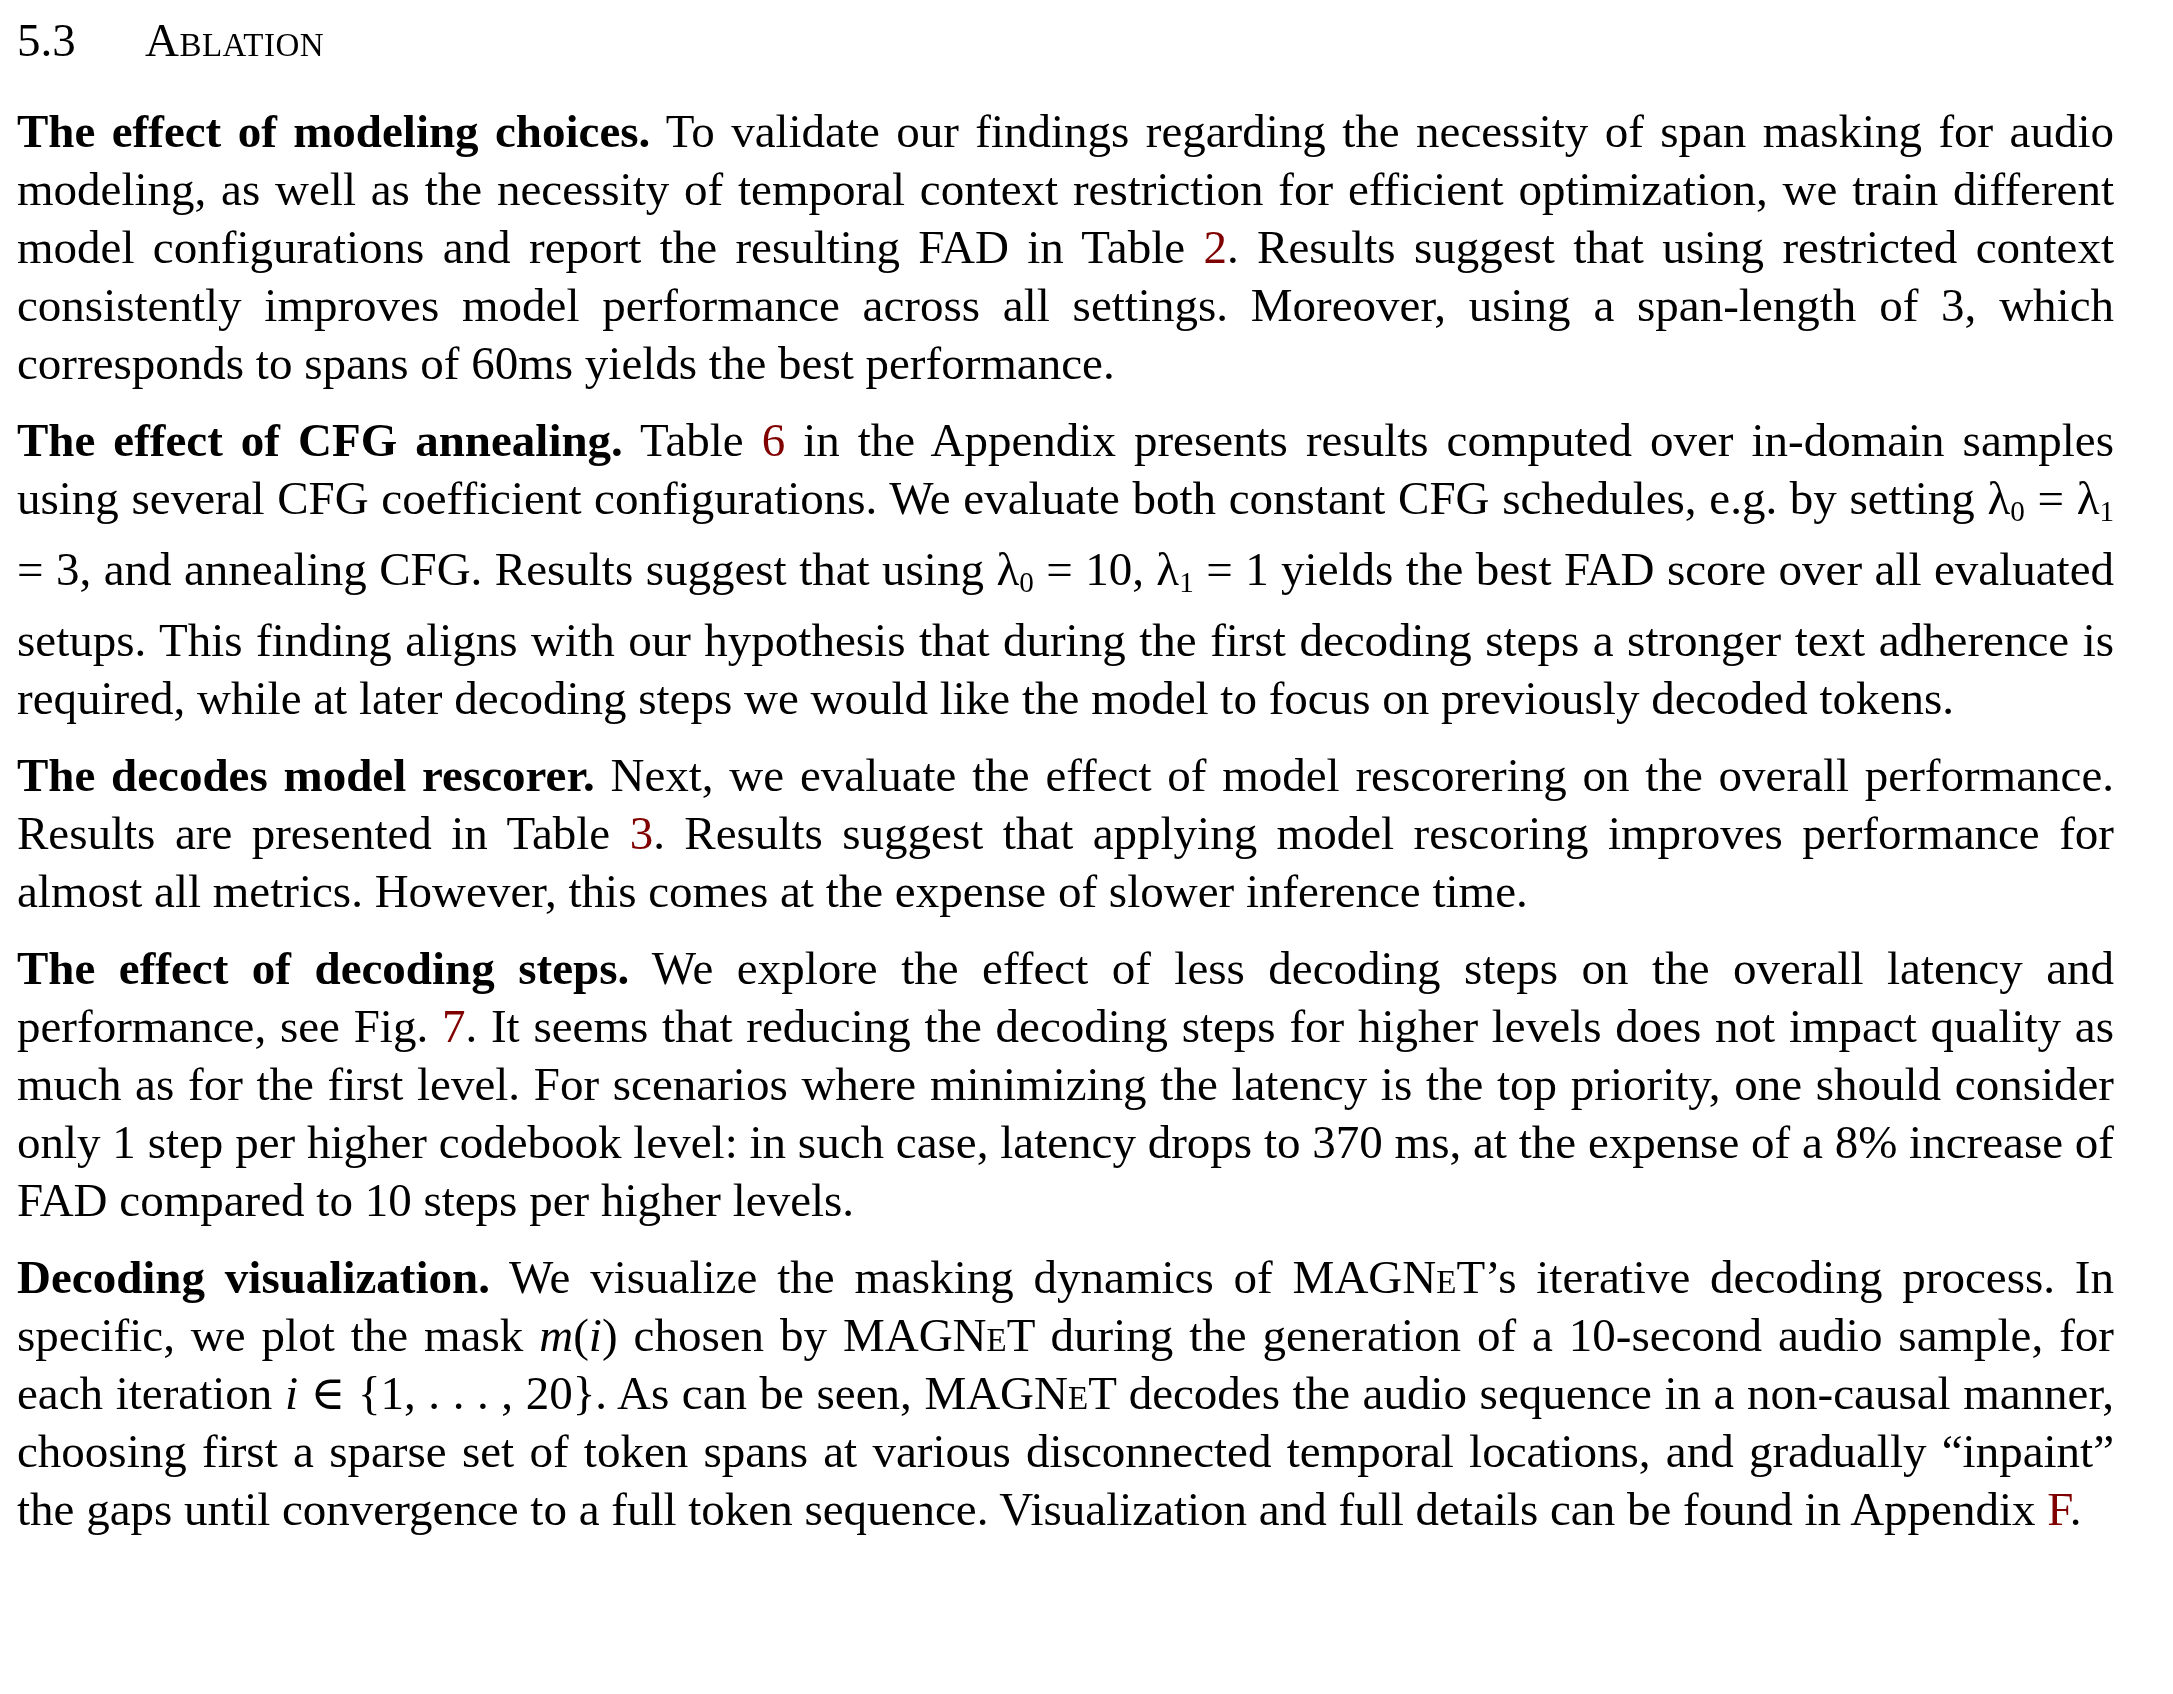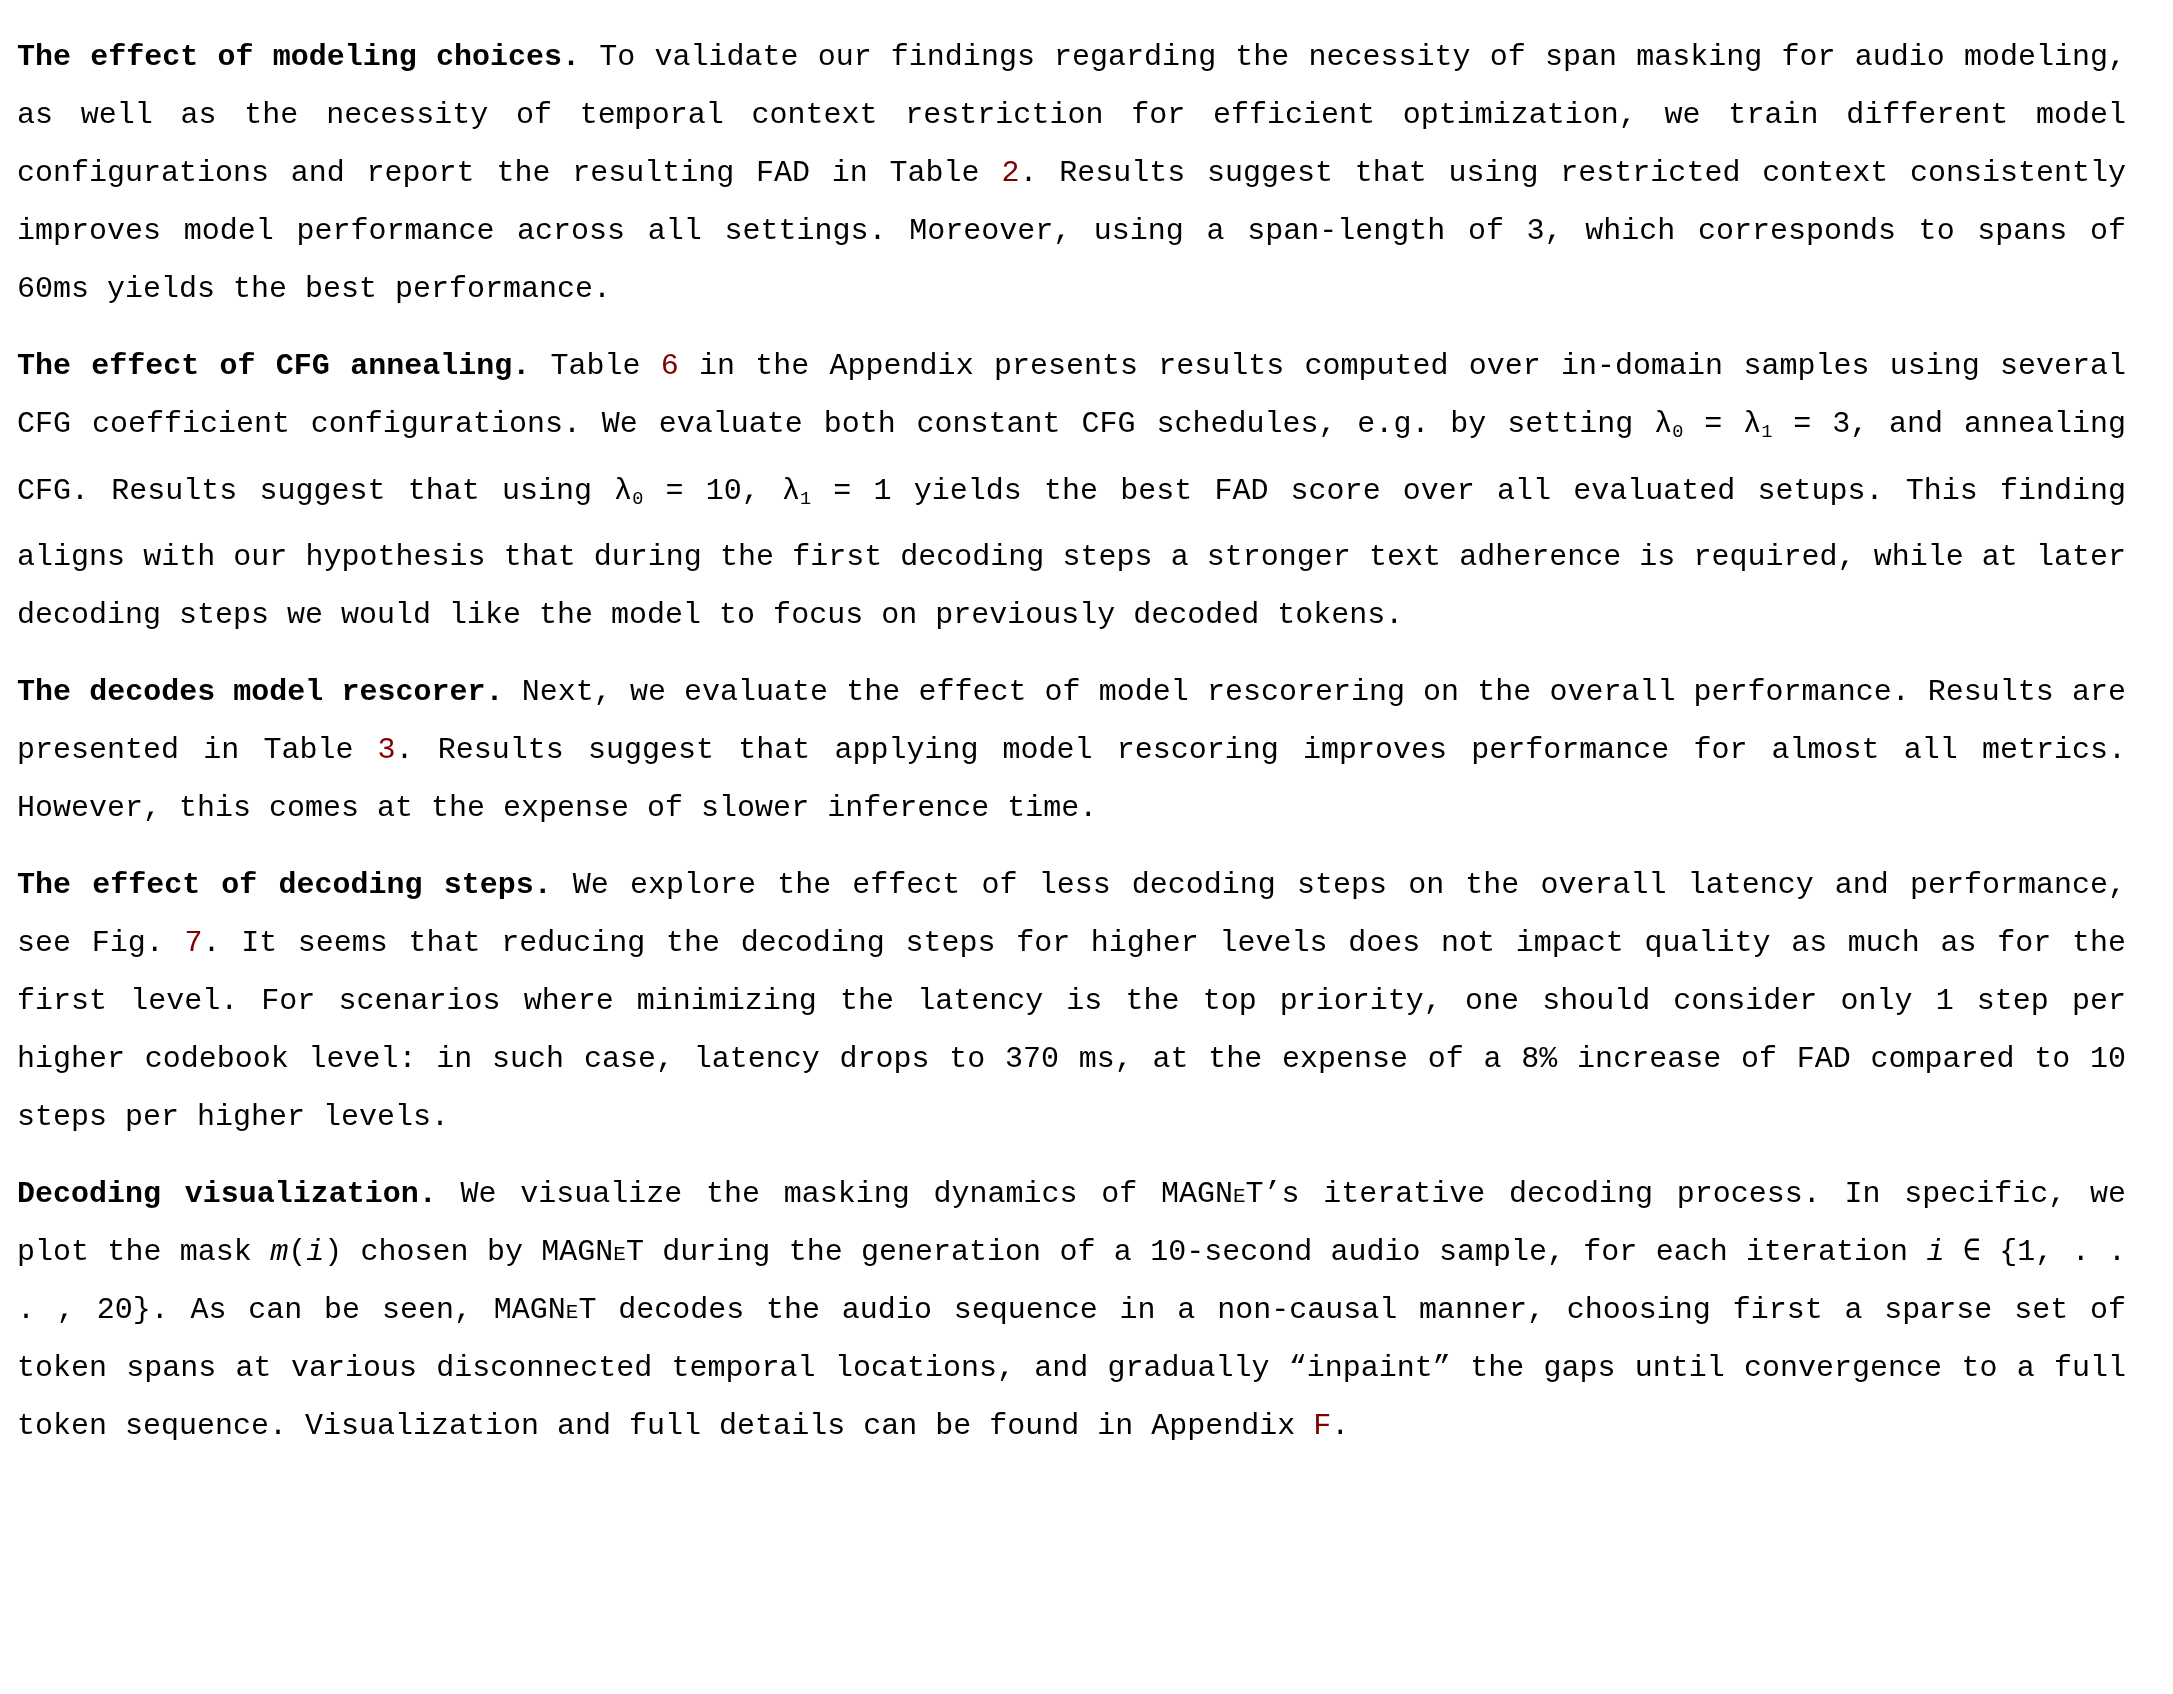--- a/index.html
+++ b/index.html
@@ -32,40 +32,42 @@
   }
   .section-heading .num {
     display: inline-block;
     width: 128px;
   }
   .section-heading .title {
     font-variant: small-caps;
     letter-spacing: 0.5px;
   }
   .para {
-    margin: 0 0 19px 0;
-    font-size: 30px;
+    margin: 0 12px 19px 0;
+    font-size: 47px;
     line-height: 58px;
     text-align: justify;
     text-align-last: left;
     hyphens: manual;
-    font-family: Liberation Mono, monospace;
   }
   .para:first-of-type { margin-top: 26px; }
   .para .bold { font-weight: bold; }
   .para .link { color: #800000; }
   .para .math { font-style: italic; }
   .para .sc { font-variant: small-caps; }
   .para .sub { font-size: 62%; vertical-align: -0.25em; }
   #p0 { margin-top: 28px; }
 </style>
 </head>
 <body>
 
 <div class="page">
+  <h3 class="section-heading">
+    <span class="num">5.3</span><span class="title">Ablation</span>
+  </h3>
 
   <p class="para" id="p0"><span class="bold">The effect of modeling choices.</span><span> To validate our findings regarding the necessity of span masking for audio modeling, as well as the necessity of temporal context restriction for efficient optimization, we train different model configurations and report the resulting FAD in Table </span><a class="link">2</a><span>. Results suggest that using restricted context consistently improves model performance across all settings.  Moreover, using a span-length of 3, which corresponds to spans of 60ms yields the best performance.</span></p>
   <p class="para"><span class="bold">The effect of CFG annealing.</span><span> Table </span><a class="link">6</a><span> in the Appendix presents results computed over in-domain samples using several CFG coefficient configurations.  We evaluate both constant CFG schedules, e.g. by setting λ</span><span class="sub">0</span><span> = λ</span><span class="sub">1</span><span> = 3, and annealing CFG. Results suggest that using λ</span><span class="sub">0</span><span> = 10, λ</span><span class="sub">1</span><span> = 1 yields the best FAD score over all evaluated setups.  This finding aligns with our hypothesis that during the first decoding steps a stronger text adherence is required, while at later decoding steps we would like the model to focus on previously decoded tokens.</span></p>
   <p class="para"><span class="bold">The decodes model rescorer.</span><span> Next, we evaluate the effect of model rescorering on the overall perfor­mance.  Results are presented in Table </span><a class="link">3</a><span>.  Results suggest that applying model rescoring improves performance for almost all metrics. However, this comes at the expense of slower inference time.</span></p>
   <p class="para"><span class="bold">The effect of decoding steps.</span><span> We explore the effect of less decoding steps on the overall latency and performance, see Fig. </span><a class="link">7</a><span>.  It seems that reducing the decoding steps for higher levels does not impact quality as much as for the first level. For scenarios where minimizing the latency is the top priority, one should consider only 1 step per higher codebook level: in such case, latency drops to 370 ms, at the expense of a 8% increase of FAD compared to 10 steps per higher levels.</span></p>
   <p class="para"><span class="bold">Decoding visualization.</span><span>  We visualize the masking dynamics of MAGN</span><span class="sc">e</span><span>T’s iterative decoding process.  In specific, we plot the mask </span><span class="math">m</span><span>(</span><span class="math">i</span><span>) chosen by MAGN</span><span class="sc">e</span><span>T during the generation of a 10-second audio sample, for each iteration </span><span class="math">i</span><span> ∈ {1, . . . , 20}.  As can be seen, MAGN</span><span class="sc">e</span><span>T decodes the audio sequence in a non-causal manner, choosing first a sparse set of token spans at various disconnected temporal locations, and gradually “inpaint” the gaps until convergence to a full token sequence. Visualization and full details can be found in Appendix </span><a class="link">F</a><span>.</span></p>
 </div>
 
 
 </body></html>

